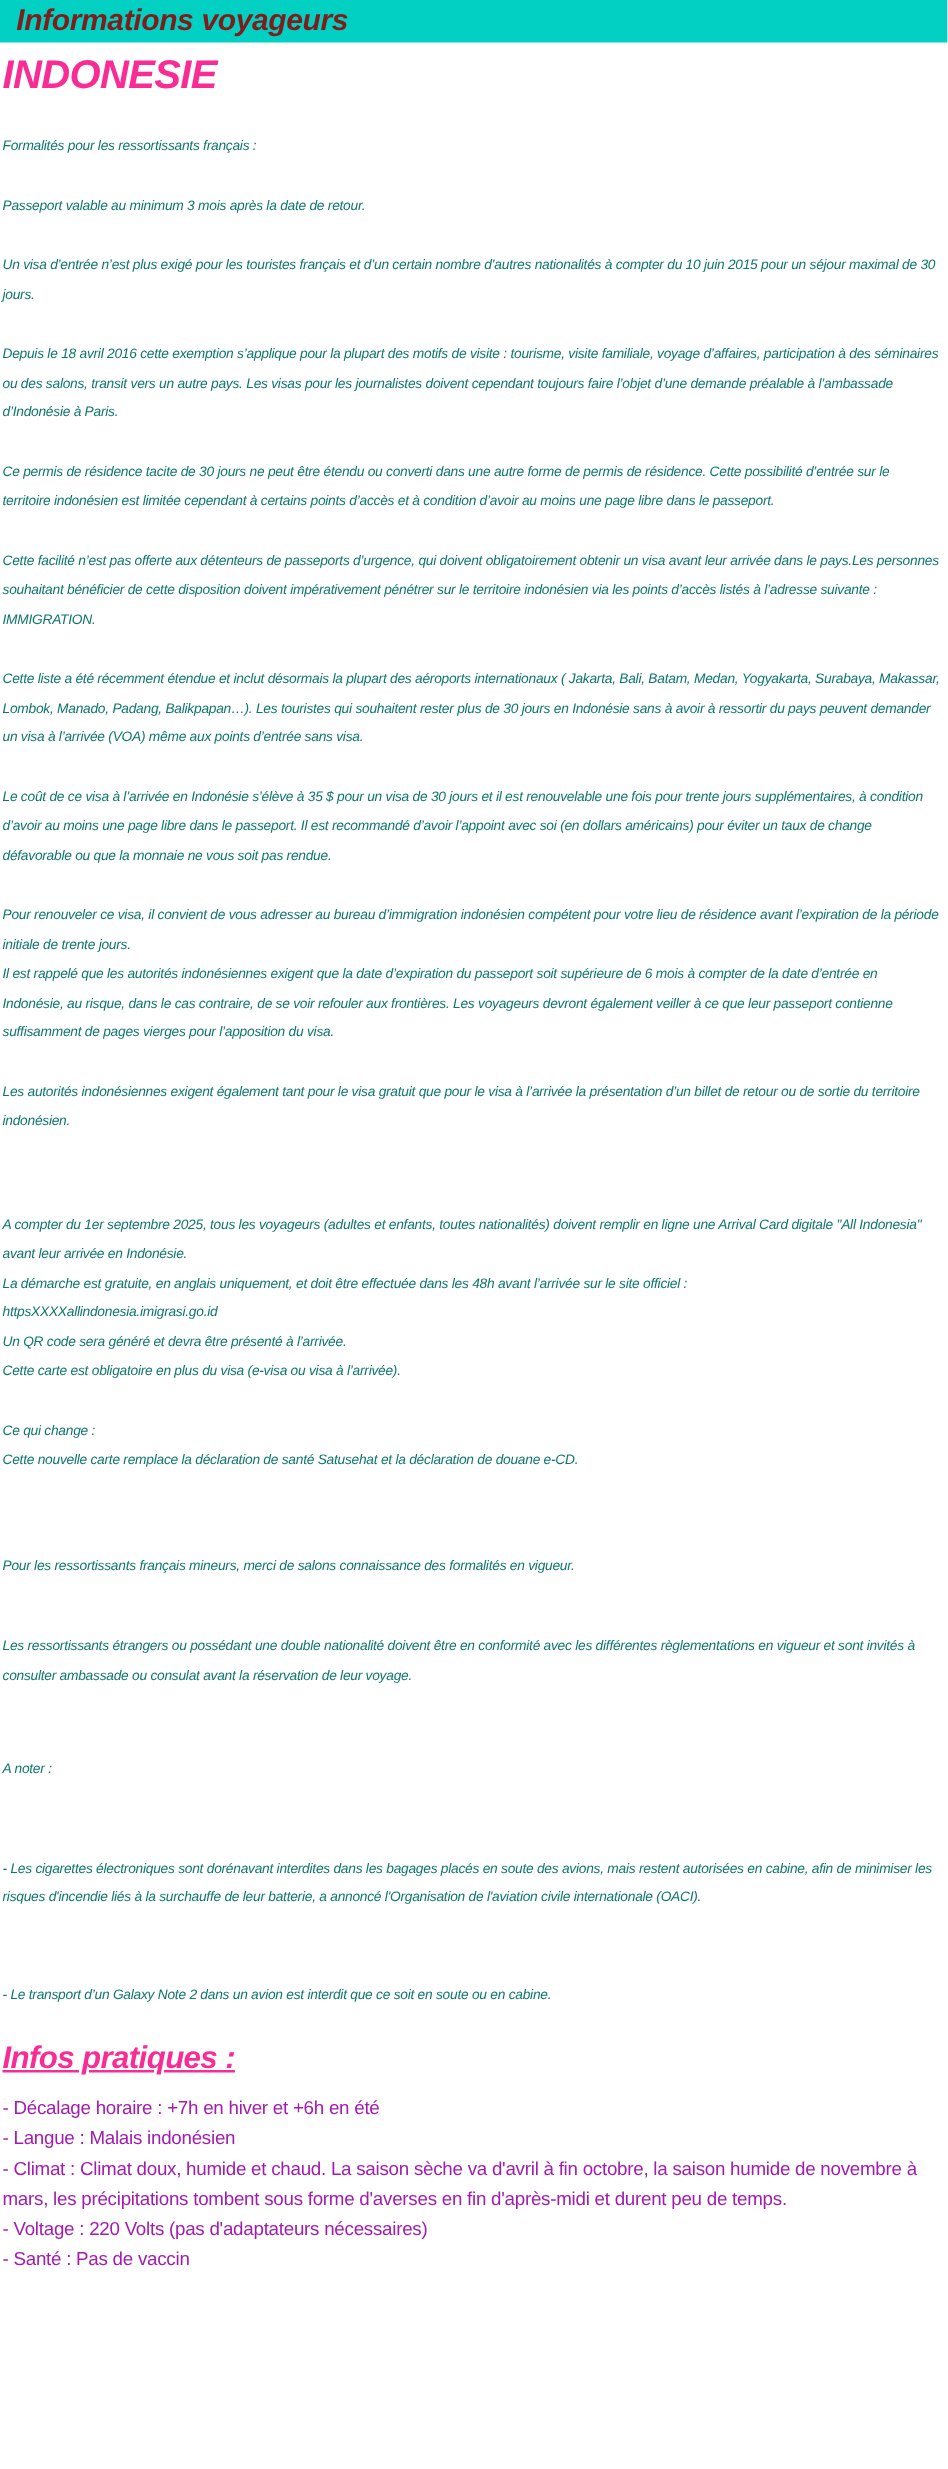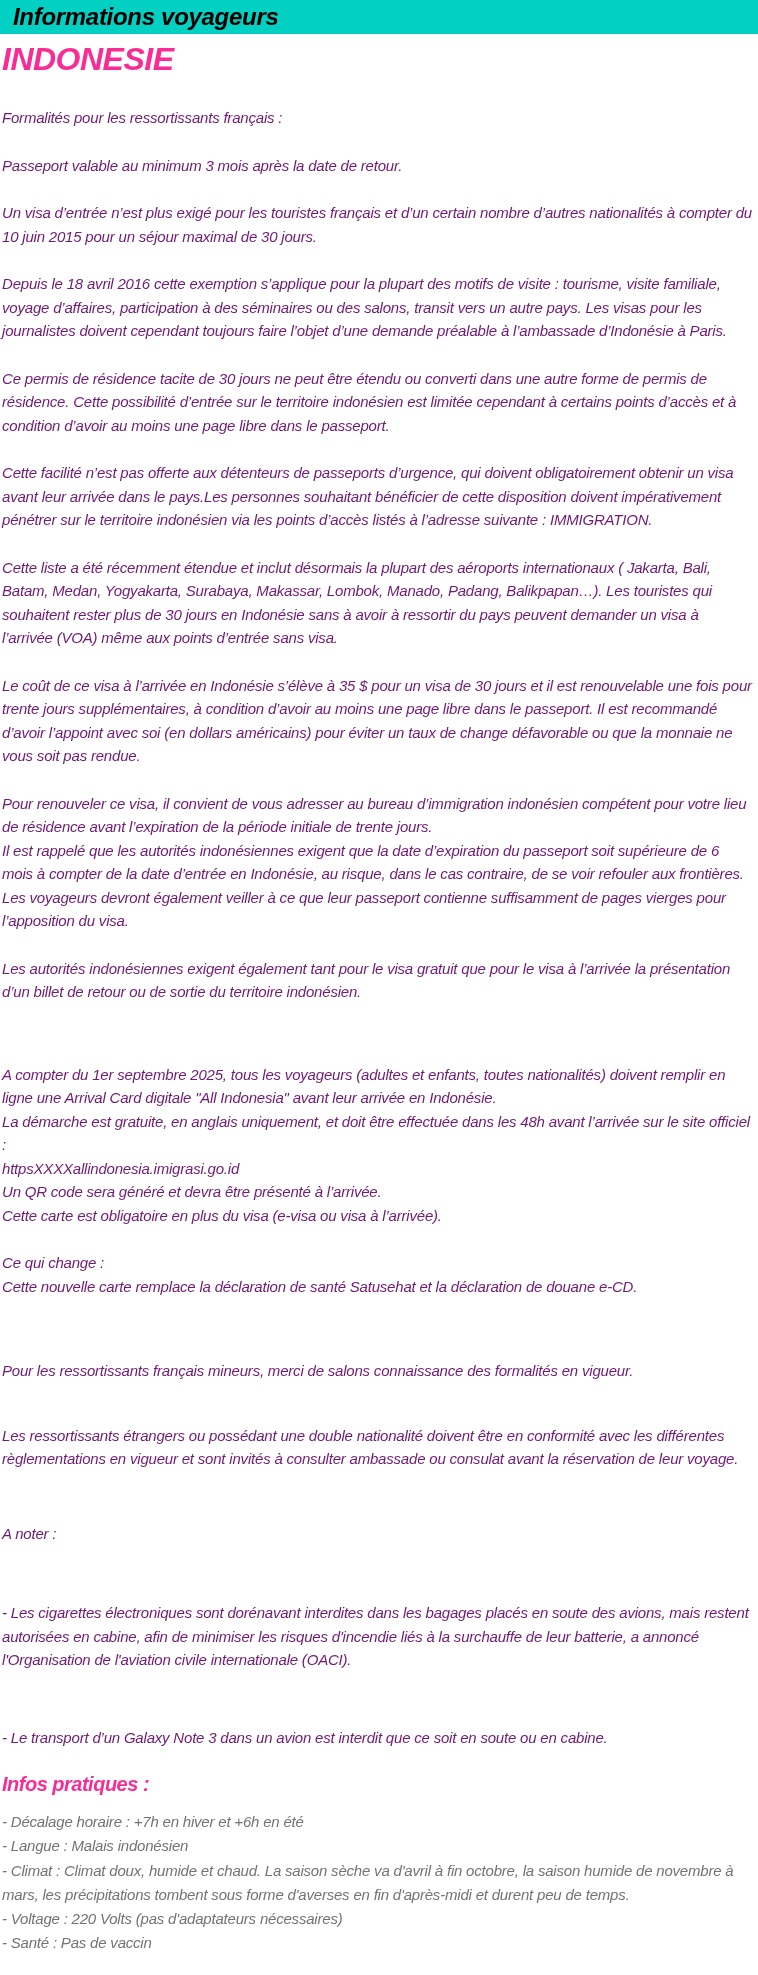--- a/index.html
+++ b/index.html
@@ -10,61 +10,61 @@
   }
   .header-bar {
     background: #02d0c2;
     height: 34px;
     display: flex;
     align-items: center;
     padding-left: 13px;
     box-sizing: border-box;
   }
   .header-title {
-    color: #000000;
+    color: #7f1d1d;
     font-style: italic;
     font-weight: bold;
     font-size: 24px;
     letter-spacing: -0.3px;
     white-space: nowrap;
   }
   .content {
     padding: 0 6px 26px 2px;
     box-sizing: border-box;
   }
   .country-title {
     color: #f92c95;
     font-style: italic;
     font-weight: bold;
     font-size: 32px;
     letter-spacing: -0.5px;
     margin: 7px 0 0 0;
   }
   .para {
     font-style: italic;
-    color: #701a75;
-    font-size: 15px;
+    color: #0f766e;
+    font-size: 11px;
     line-height: 23.5px;
     letter-spacing: -0.2px;
     margin: 0 0 24px 0;
     white-space: pre-line;
   }
   .para.first { margin-top: 28px; }
   .spacer { width: 100%; }
   .infos-title {
     color: #f92c95;
     font-style: italic;
     font-weight: bold;
-    font-size: 20px;
+    font-size: 25px;
     letter-spacing: -0.5px;
     margin: 12px 0 14px 0;
+    text-decoration: underline;
   }
   .infos-list .info-line {
-    font-style: italic;
-    color: #737373;
+    color: #a21caf;
     font-size: 15px;
     line-height: 24.3px;
     letter-spacing: -0.2px;
   }
 </style>
 </head>
 <body>
 
 <div class="header-bar">
   <span class="header-title">Informations voyageurs</span>
@@ -107,21 +107,21 @@
   <div class="spacer" style="height:27px"></div>
 
   <p class="para">A noter :</p>
 
   <div class="spacer" style="height:32px"></div>
 
   <p class="para">- Les cigarettes électroniques sont dorénavant interdites dans les bagages placés en soute des avions, mais restent autorisées en cabine, afin de minimiser les risques d'incendie liés à la surchauffe de leur batterie, a annoncé l'Organisation de l'aviation civile internationale (OACI).</p>
 
   <div class="spacer" style="height:30px"></div>
 
-  <p class="para">- Le transport d’un Galaxy Note 3 dans un avion est interdit que ce soit en soute ou en cabine.</p>
+  <p class="para">- Le transport d’un Galaxy Note 2 dans un avion est interdit que ce soit en soute ou en cabine.</p>
 
   <h2 class="infos-title">Infos pratiques :</h2>
 
   <div class="infos-list">
     <div class="info-line">- Décalage horaire : +7h en hiver et +6h en été</div>
     <div class="info-line">- Langue : Malais indonésien</div>
     <div class="info-line">- Climat : Climat doux, humide et chaud. La saison sèche va d'avril à fin octobre, la saison humide de novembre à mars, les précipitations tombent sous forme d'averses en fin d'après-midi et durent peu de temps.</div>
     <div class="info-line">- Voltage : 220 Volts (pas d'adaptateurs nécessaires)</div>
     <div class="info-line">- Santé : Pas de vaccin</div>
   </div>

